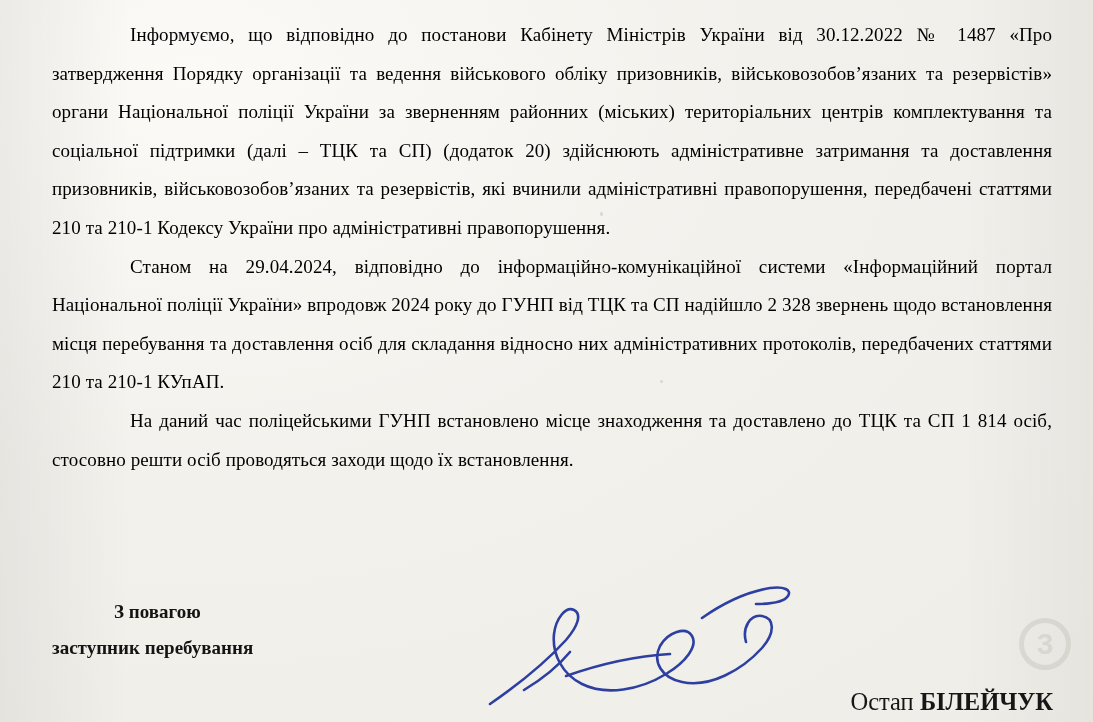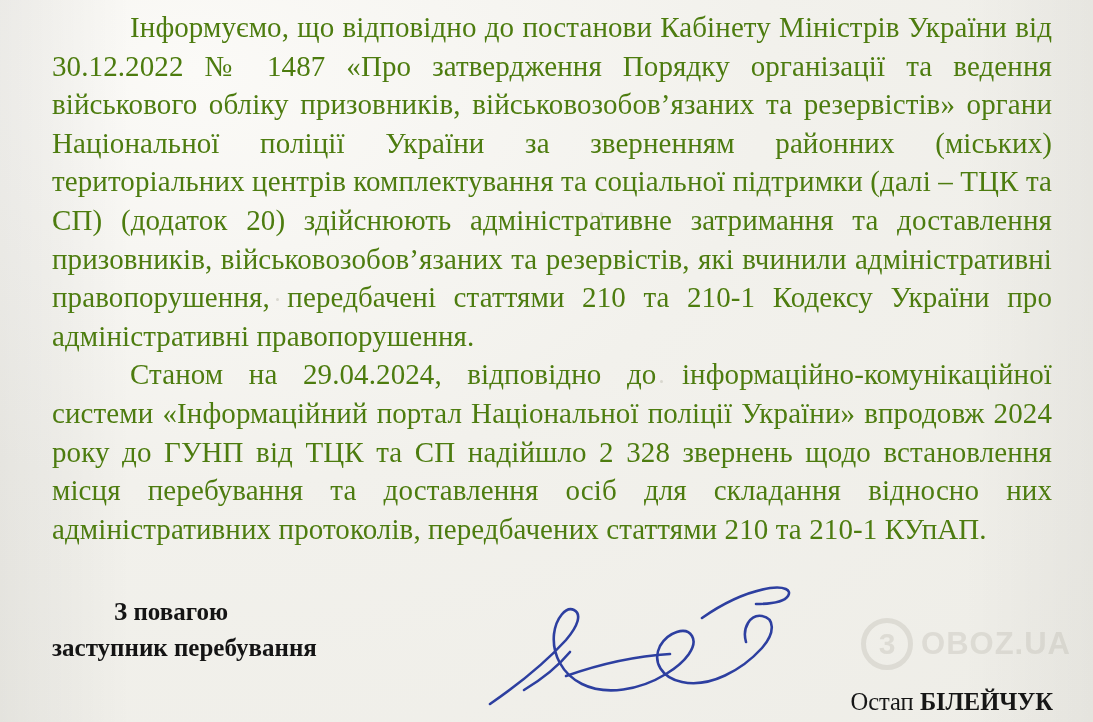--- a/index.html
+++ b/index.html
@@ -24,43 +24,43 @@
   .paper:after {
     content: "";
     position: absolute;
     inset: 0;
     background: linear-gradient(90deg, rgba(0,0,0,0.05) 0%, rgba(0,0,0,0) 12%, rgba(0,0,0,0) 88%, rgba(0,0,0,0.04) 100%);
     pointer-events: none;
   }
   .doc-text {
     position: absolute;
     left: 52px;
-    top: 8px;
+    top: 16px;
     width: 1000px;
-    color: #4d7c0f;
-    font-size: 29px;
+    color: #000000;
+    font-size: 19px;
     line-height: 38.6px;
     text-align: justify;
     text-justify: inter-word;
     letter-spacing: 0.1px;
   }
   .doc-text p {
     margin: 0 0 0 0;
     text-indent: 78px;
     text-align: justify;
   }
   .sign-block {
     position: absolute;
     left: 52px;
     top: 594px;
     width: 480px;
     color: #141414;
     font-family: "Liberation Serif", serif;
     font-weight: bold;
-    font-size: 25px;
+    font-size: 19px;
     line-height: 36px;
   }
   .sign-block .greeting {
     padding-left: 62px;
   }
   .signer-name {
     position: absolute;
     right: 40px;
     bottom: 6px;
     font-family: "Liberation Serif", serif;
@@ -121,20 +121,21 @@
   }
 </style>
 </head>
 <body>
 
 <div class="paper"></div>
 
 <div class="doc-text">
   <p>Інформуємо, що відповідно до постанови Кабінету Міністрів України від 30.12.2022 № 1487 «Про затвердження Порядку організації та ведення військового обліку призовників, військовозобов’язаних та резервістів» органи Національної поліції України за зверненням районних (міських) територіальних центрів комплектування та соціальної підтримки (далі – ТЦК та СП) (додаток 20) здійснюють адміністративне затримання та доставлення призовників, військовозобов’язаних та резервістів, які вчинили адміністративні правопорушення, передбачені статтями 210 та 210-1 Кодексу України про адміністративні правопорушення.</p>
   <p>Станом на 29.04.2024, відповідно до інформаційно-комунікаційної системи «Інформаційний портал Національної поліції України» впродовж 2024 року до ГУНП від ТЦК та СП надійшло 2 328 звернень щодо встановлення місця перебування та доставлення осіб для складання відносно них адміністративних протоколів, передбачених статтями 210 та 210-1 КУпАП.</p>
+  <p>На даний час поліцейськими ГУНП встановлено місце знаходження та доставлено до ТЦК та СП 1 814 осіб, стосовно решти осіб проводяться заходи щодо їх встановлення.</p>
 </div>
 
 <div class="sign-block">
   <div class="greeting">З повагою</div>
   <div>заступник перебування</div>
 </div>
 
 <svg class="signature" viewBox="0 0 400 140" xmlns="http://www.w3.org/2000/svg">
   <g fill="none" stroke="#2d3fa0" stroke-width="2.6" stroke-linecap="round" stroke-linejoin="round">
     <path d="M20 126 C 52 104, 76 84, 96 62 C 108 48, 112 36, 104 32 C 96 28, 86 40, 84 56 C 82 76, 92 96, 112 106 C 136 118, 170 112, 196 96 C 216 84, 228 68, 222 58 C 216 48, 198 54, 190 68 C 182 84, 192 100, 212 104 C 240 110, 272 92, 292 70 C 306 54, 304 40, 292 38 C 280 36, 272 50, 276 64"></path>
@@ -144,19 +145,18 @@
   </g>
 </svg>
 
 <div class="signer-name">
   <span>Остап</span>
   <span class="surname">БІЛЕЙЧУК</span>
 </div>
 
 <div class="watermark">
   <div class="ring">3</div>
-  <div class="wm-text">OBOZ.UA</div>
 </div>
 
 <div class="speck" style="left:276px; top:298px; width:3px; height:3px;"></div>
 <div class="speck" style="left:600px; top:212px; width:3px; height:4px;"></div>
 <div class="speck" style="left:602px; top:268px; width:3px; height:3px;"></div>
 <div class="speck" style="left:660px; top:380px; width:3px; height:3px;"></div>
 
 </body></html>

